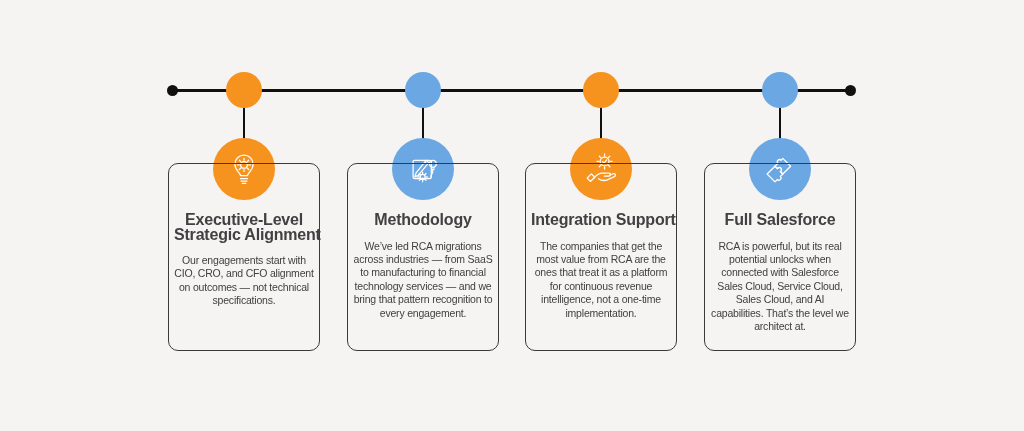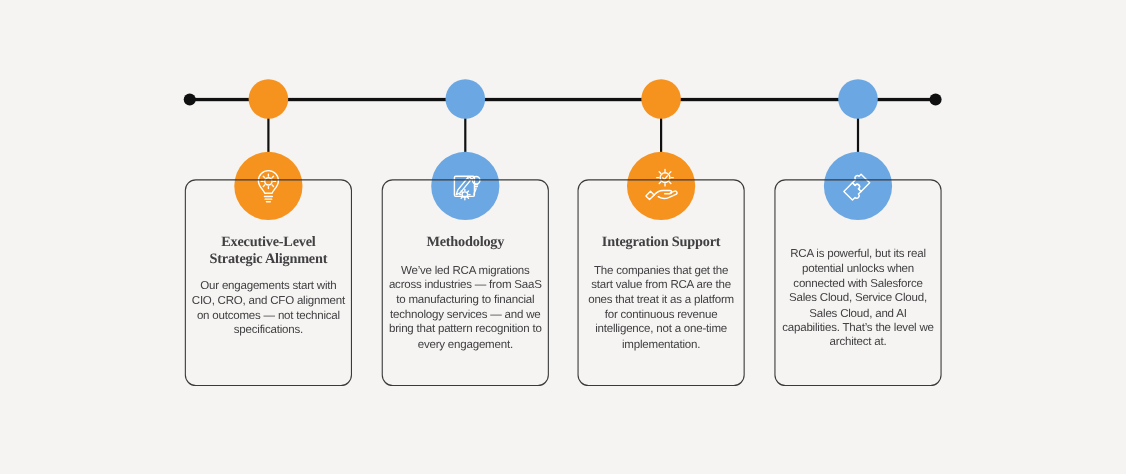--- a/index.html
+++ b/index.html
@@ -54,21 +54,21 @@
     position: absolute;
     top: 163px;
     width: 152px; height: 188px;
     box-sizing: border-box;
     border: 1.5px solid #3A3A3A;
     border-radius: 10px;
     padding: 49px 5px 10px 5px;
     text-align: center;
     color: #414042;
   }
-  .card-title { font-weight: bold; font-size: 13px; line-height: 14.5px; letter-spacing: -0.2px; font-family: Liberation Serif, serif; }
+  .card-title { font-weight: bold; font-size: 16px; line-height: 14.5px; letter-spacing: -0.2px; }
   .card-title-line { display: block; white-space: nowrap; }
   .card-body {
     margin-top: 12px;
     font-size: 10.5px;
     line-height: 13.4px;
     letter-spacing: -0.2px;
   }
   .col1 .connector { left: 243px; } .col1 .node-circle { left: 226px; } .col1 .icon-circle { left: 213px; } .col1 .card { left: 168px; }
   .col2 .connector { left: 422px; } .col2 .node-circle { left: 405px; } .col2 .icon-circle { left: 392px; } .col2 .card { left: 347px; }
   .col3 .connector { left: 600px; } .col3 .node-circle { left: 583px; } .col3 .icon-circle { left: 570px; } .col3 .card { left: 525px; }
@@ -141,37 +141,38 @@
           <path d="M6.5 35.5l5.3-5.3 4.2 4.2-5.3 5.3z"></path>
           <path d="M15.5 35c2.8-3.6 6.8-5.8 10.8-5.8h7.9a1.9 1.9 0 0 1 0 3.8h-6.1"></path>
           <path d="M34.6 31.9l4.8-1.9a2 2 0 0 1 1.6 3.7l-8.3 3.7c-3.9 1.7-8.4 1.3-12-1.1"></path>
         </svg>
       </span>
     </div>
     <div class="card">
       <div class="card-title">
         <span class="card-title-line">Integration Support</span>
       </div>
-      <div class="card-body">The companies that get the start value from RCA are the ones that treat it as a platform for continuous revenue intelligence, not a one-time implementation.</div>
+      <div class="card-body">The companies that get the most value from RCA are the ones that treat it as a platform for continuous revenue intelligence, not a one-time implementation.</div>
     </div>
   </div>
 
   <div class="col4">
     <div class="connector"></div>
     <div class="node-circle" style="background-color: rgb(107, 167, 226);"></div>
     <div class="icon-circle" style="background-color: rgb(107, 167, 226);">
       <span>
         <svg viewBox="0 0 48 48" class="ic" aria-hidden="true">
           <g transform="rotate(-45 24 24)">
             <path d="M8 17 H22 V21.3 a2.8 2.8 0 1 1 0 5.4 V31 H17.7 a2.7 2.7 0 1 1 -5.4 0 H8 Z"></path>
             <path d="M22 17 H27.3 a2.7 2.7 0 1 1 5.4 0 H36 V31 H22 V26.7 a2.8 2.8 0 1 0 0 -5.4 Z"></path>
           </g>
         </svg>
       </span>
     </div>
     <div class="card">
       <div class="card-title">
+        <span class="card-title-line">Full Salesforce</span>
       </div>
       <div class="card-body">RCA is powerful, but its real potential unlocks when connected with Salesforce Sales Cloud, Service Cloud, Sales Cloud, and AI capabilities. That’s the level we architect at.</div>
     </div>
   </div>
 
 </div>
 
 </body></html>

